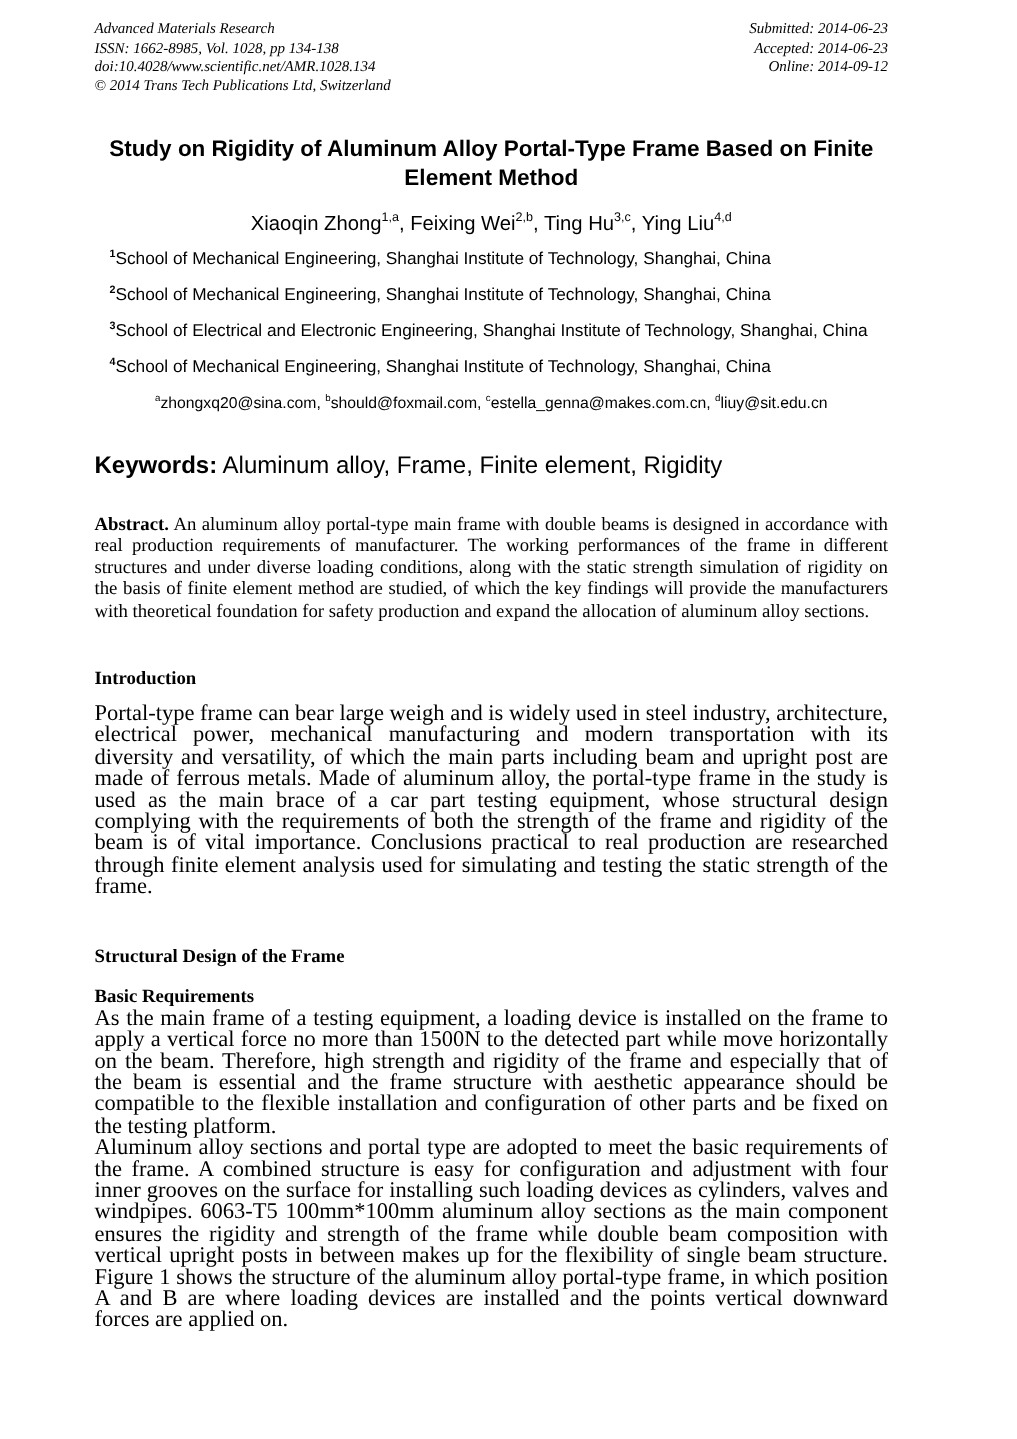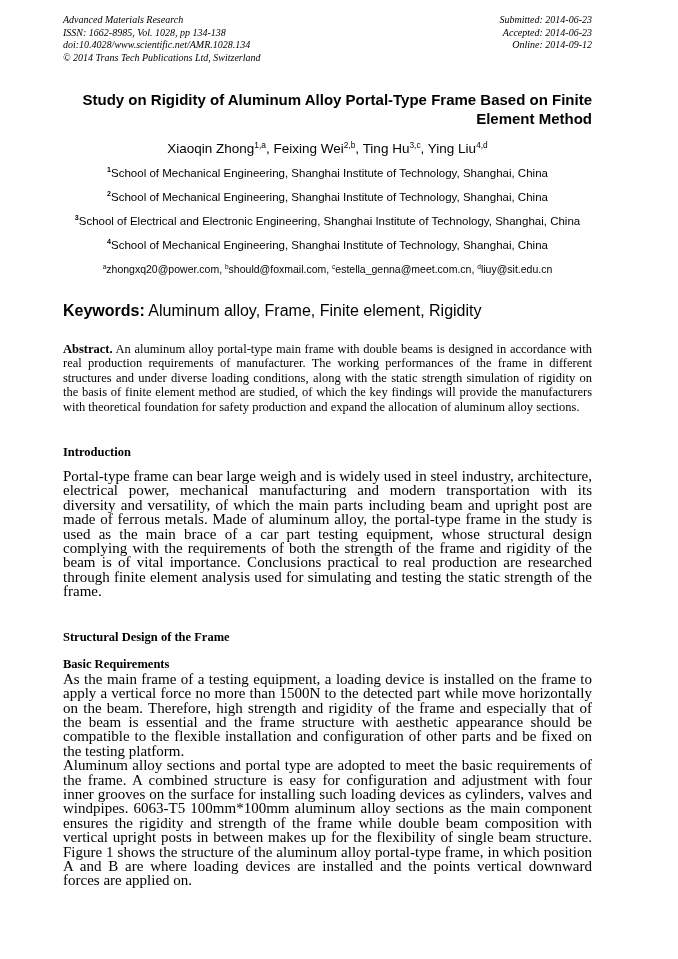--- a/index.html
+++ b/index.html
@@ -25,36 +25,36 @@
     line-height: 12.5px;
   }
   .header-right { text-align: right; }
 
   
   .title {
     font-family: "Liberation Sans", sans-serif;
     font-weight: 700;
     font-size: 15px;
     line-height: 19px;
-    text-align: right;
+    text-align: center;
     max-width: 566px;
     margin: 26px auto 4px auto;
   }
   .authors {
     font-family: "Liberation Sans", sans-serif;
     font-size: 13.5px;
     text-align: center;
     margin-top: 13px;
   }
   sup { font-size: 0.62em; line-height: 0; }
   .affiliation {
     font-family: "Liberation Sans", sans-serif;
     font-size: 11.5px;
     line-height: 14px;
-    text-align: center;
+    text-align: left;
     margin-top: 10px;
     padding: 0 10px;
   }
   .affiliation sup { font-weight: 700; }
   .emails {
     font-family: "Liberation Sans", sans-serif;
     font-size: 10.5px;
     text-align: center;
     margin-top: 11px;
   }
@@ -116,21 +116,21 @@
 
   <div class="authors">
     <span><span>Xiaoqin Zhong</span><sup>1,a</sup><span>, </span></span><span><span>Feixing Wei</span><sup>2,b</sup><span>, </span></span><span><span>Ting Hu</span><sup>3,c</sup><span>, </span></span><span><span>Ying Liu</span><sup>4,d</sup><span></span></span>
   </div>
 
   <div class="affiliation"><sup>1</sup><span>School of Mechanical Engineering, Shanghai Institute of Technology, Shanghai, China</span></div>
   <div class="affiliation"><sup>2</sup><span>School of Mechanical Engineering, Shanghai Institute of Technology, Shanghai, China</span></div>
   <div class="affiliation"><sup>3</sup><span>School of Electrical and Electronic Engineering, Shanghai Institute of Technology, Shanghai, China</span></div>
   <div class="affiliation"><sup>4</sup><span>School of Mechanical Engineering, Shanghai Institute of Technology, Shanghai, China</span></div>
 
-  <div class="emails"><sup>a</sup><span>zhongxq20@power.com, </span><sup>b</sup><span>should@foxmail.com, </span><sup>c</sup><span>estella_genna@meet.com.cn, </span><sup>d</sup><span>liuy@sit.edu.cn</span></div>
+  <div class="emails"><sup>a</sup><span>zhongxq20@sina.com, </span><sup>b</sup><span>should@foxmail.com, </span><sup>c</sup><span>estella_genna@makes.com.cn, </span><sup>d</sup><span>liuy@sit.edu.cn</span></div>
 
   <div class="keywords"><span class="bold">Keywords:</span><span> Aluminum alloy, Frame, Finite element, Rigidity</span></div>
 
   <p class="abstract"><span class="bold">Abstract.</span><span> An aluminum alloy portal-type main frame with double beams is designed in accordance with real production requirements of manufacturer. The working performances of the frame in different structures and under diverse loading conditions, along with the static strength simulation of rigidity on the basis of finite element method are studied, of which the key findings will provide the manufacturers with theoretical foundation for safety production and expand the allocation of aluminum alloy sections.</span></p>
 
   <h2 class="section-heading">Introduction</h2>
   <p class="body">Portal-type frame can bear large weigh and is widely used in steel industry, architecture, electrical power, mechanical manufacturing and modern transportation with its diversity and versatility, of which the main parts including beam and upright post are made of ferrous metals. Made of aluminum alloy, the portal-type frame in the study is used as the main brace of a car part testing equipment, whose structural design complying with the requirements of both the strength of the frame and rigidity of the beam is of vital importance. Conclusions practical to real production are researched through finite element analysis used for simulating and testing the static strength of the frame.</p>
 
   <h2 class="section-heading">Structural Design of the Frame</h2>
 

